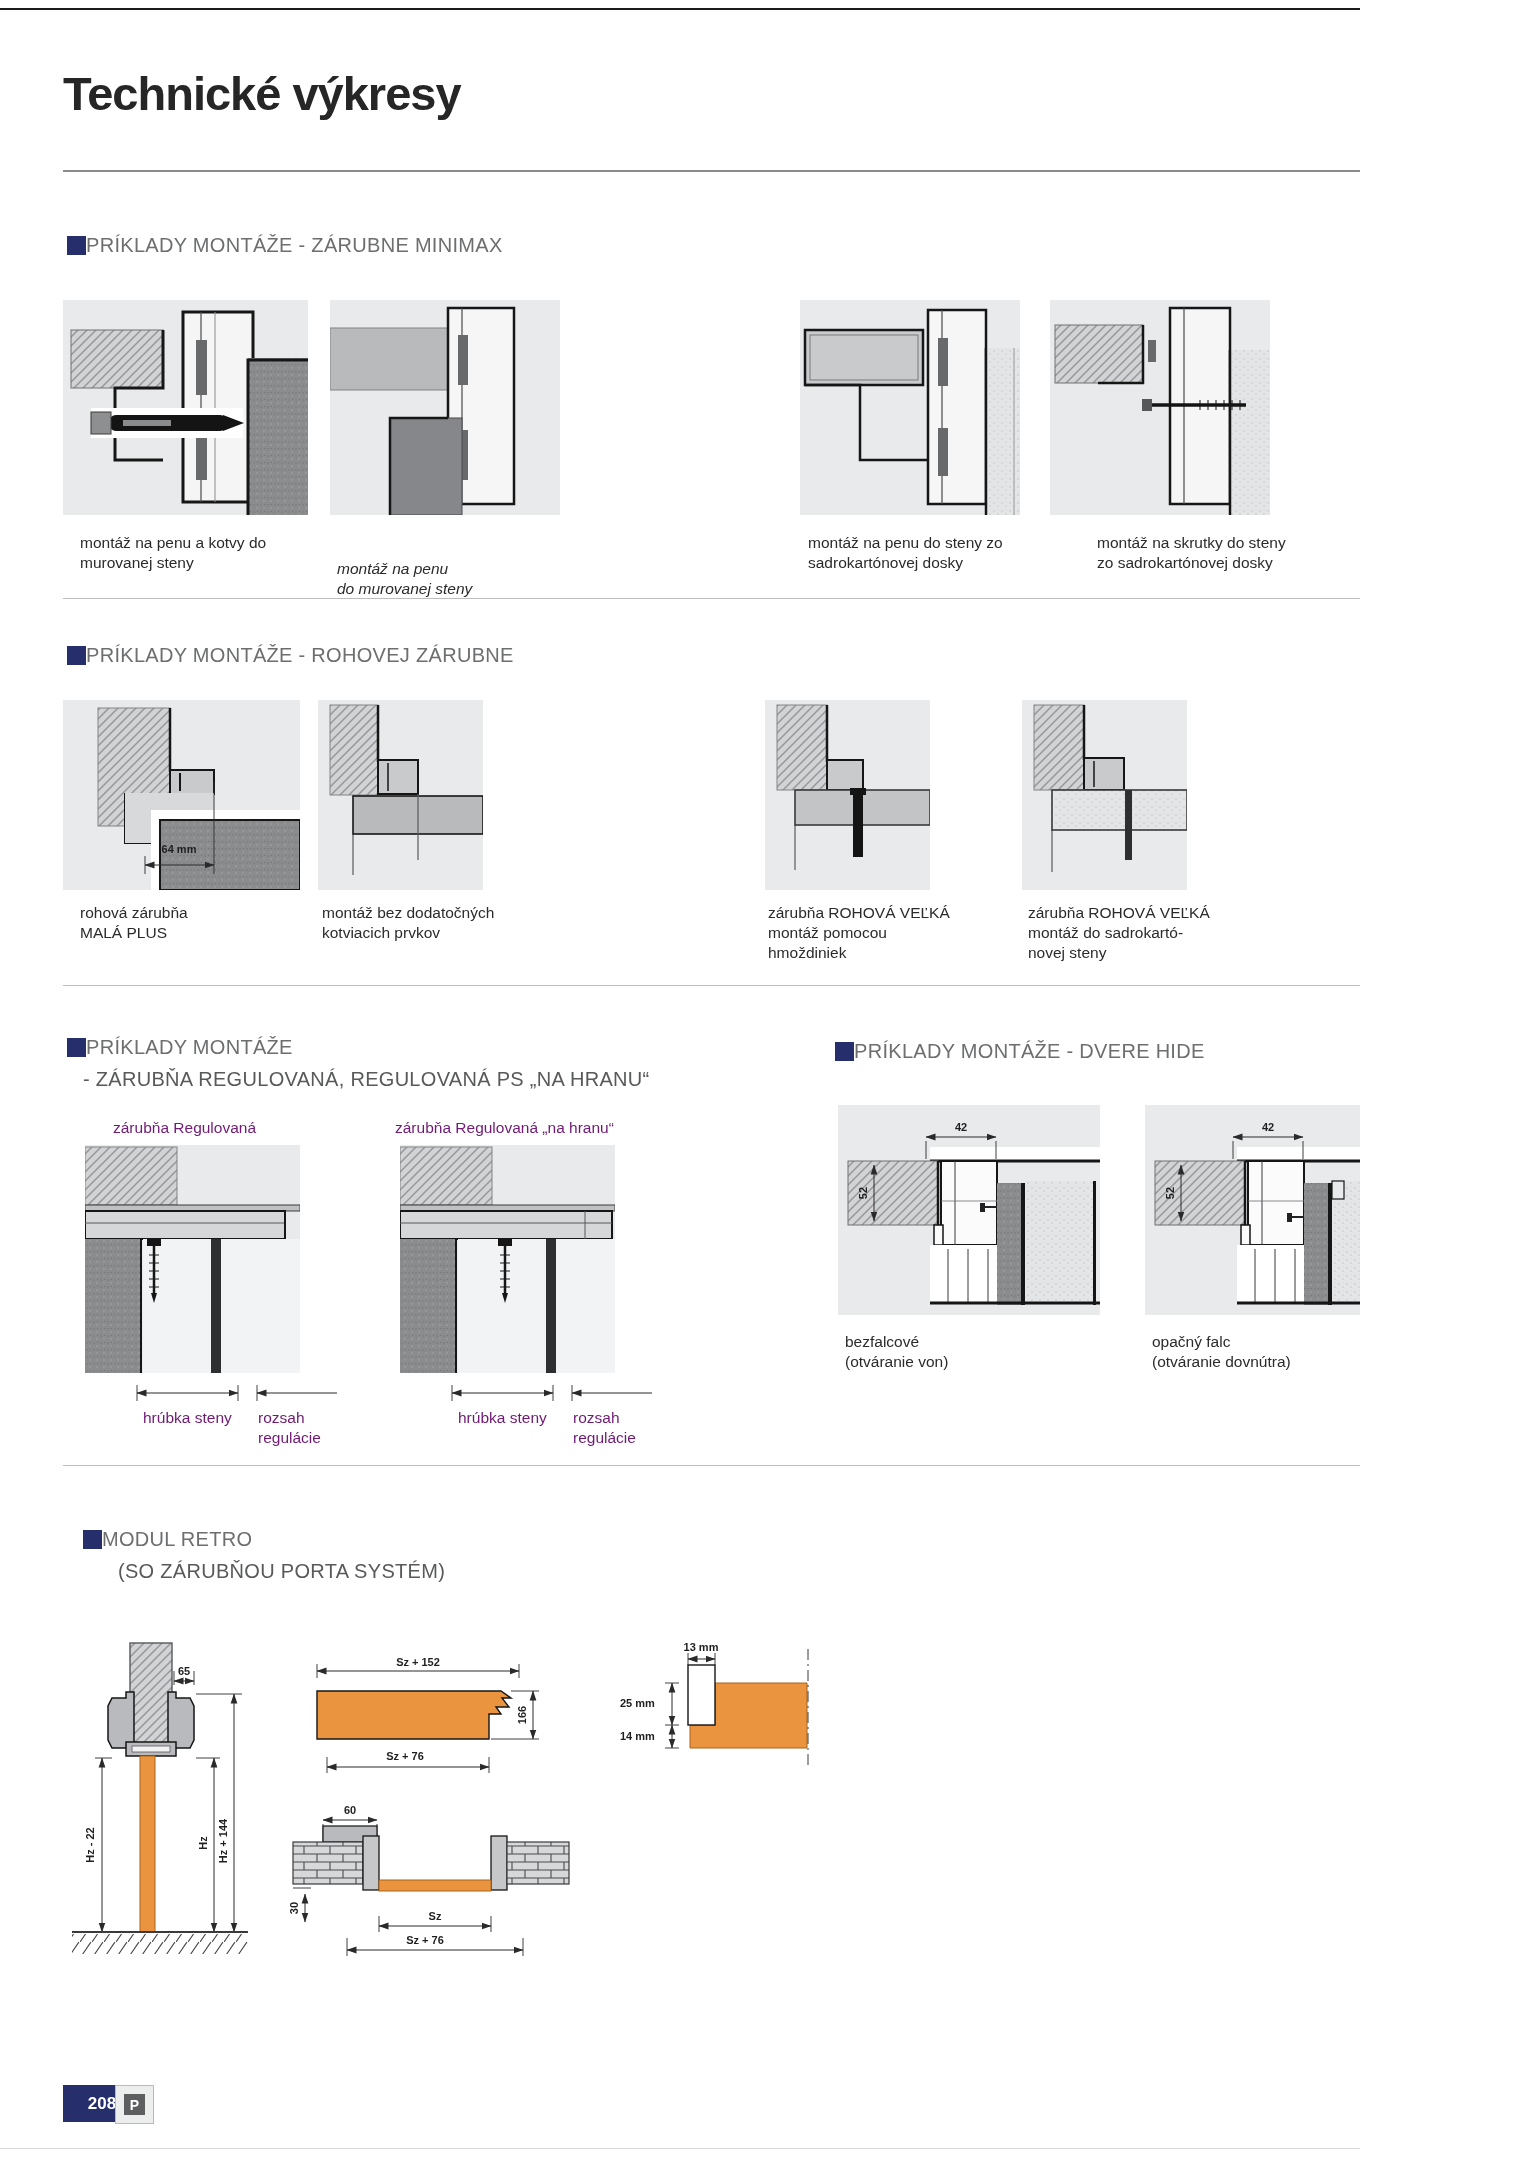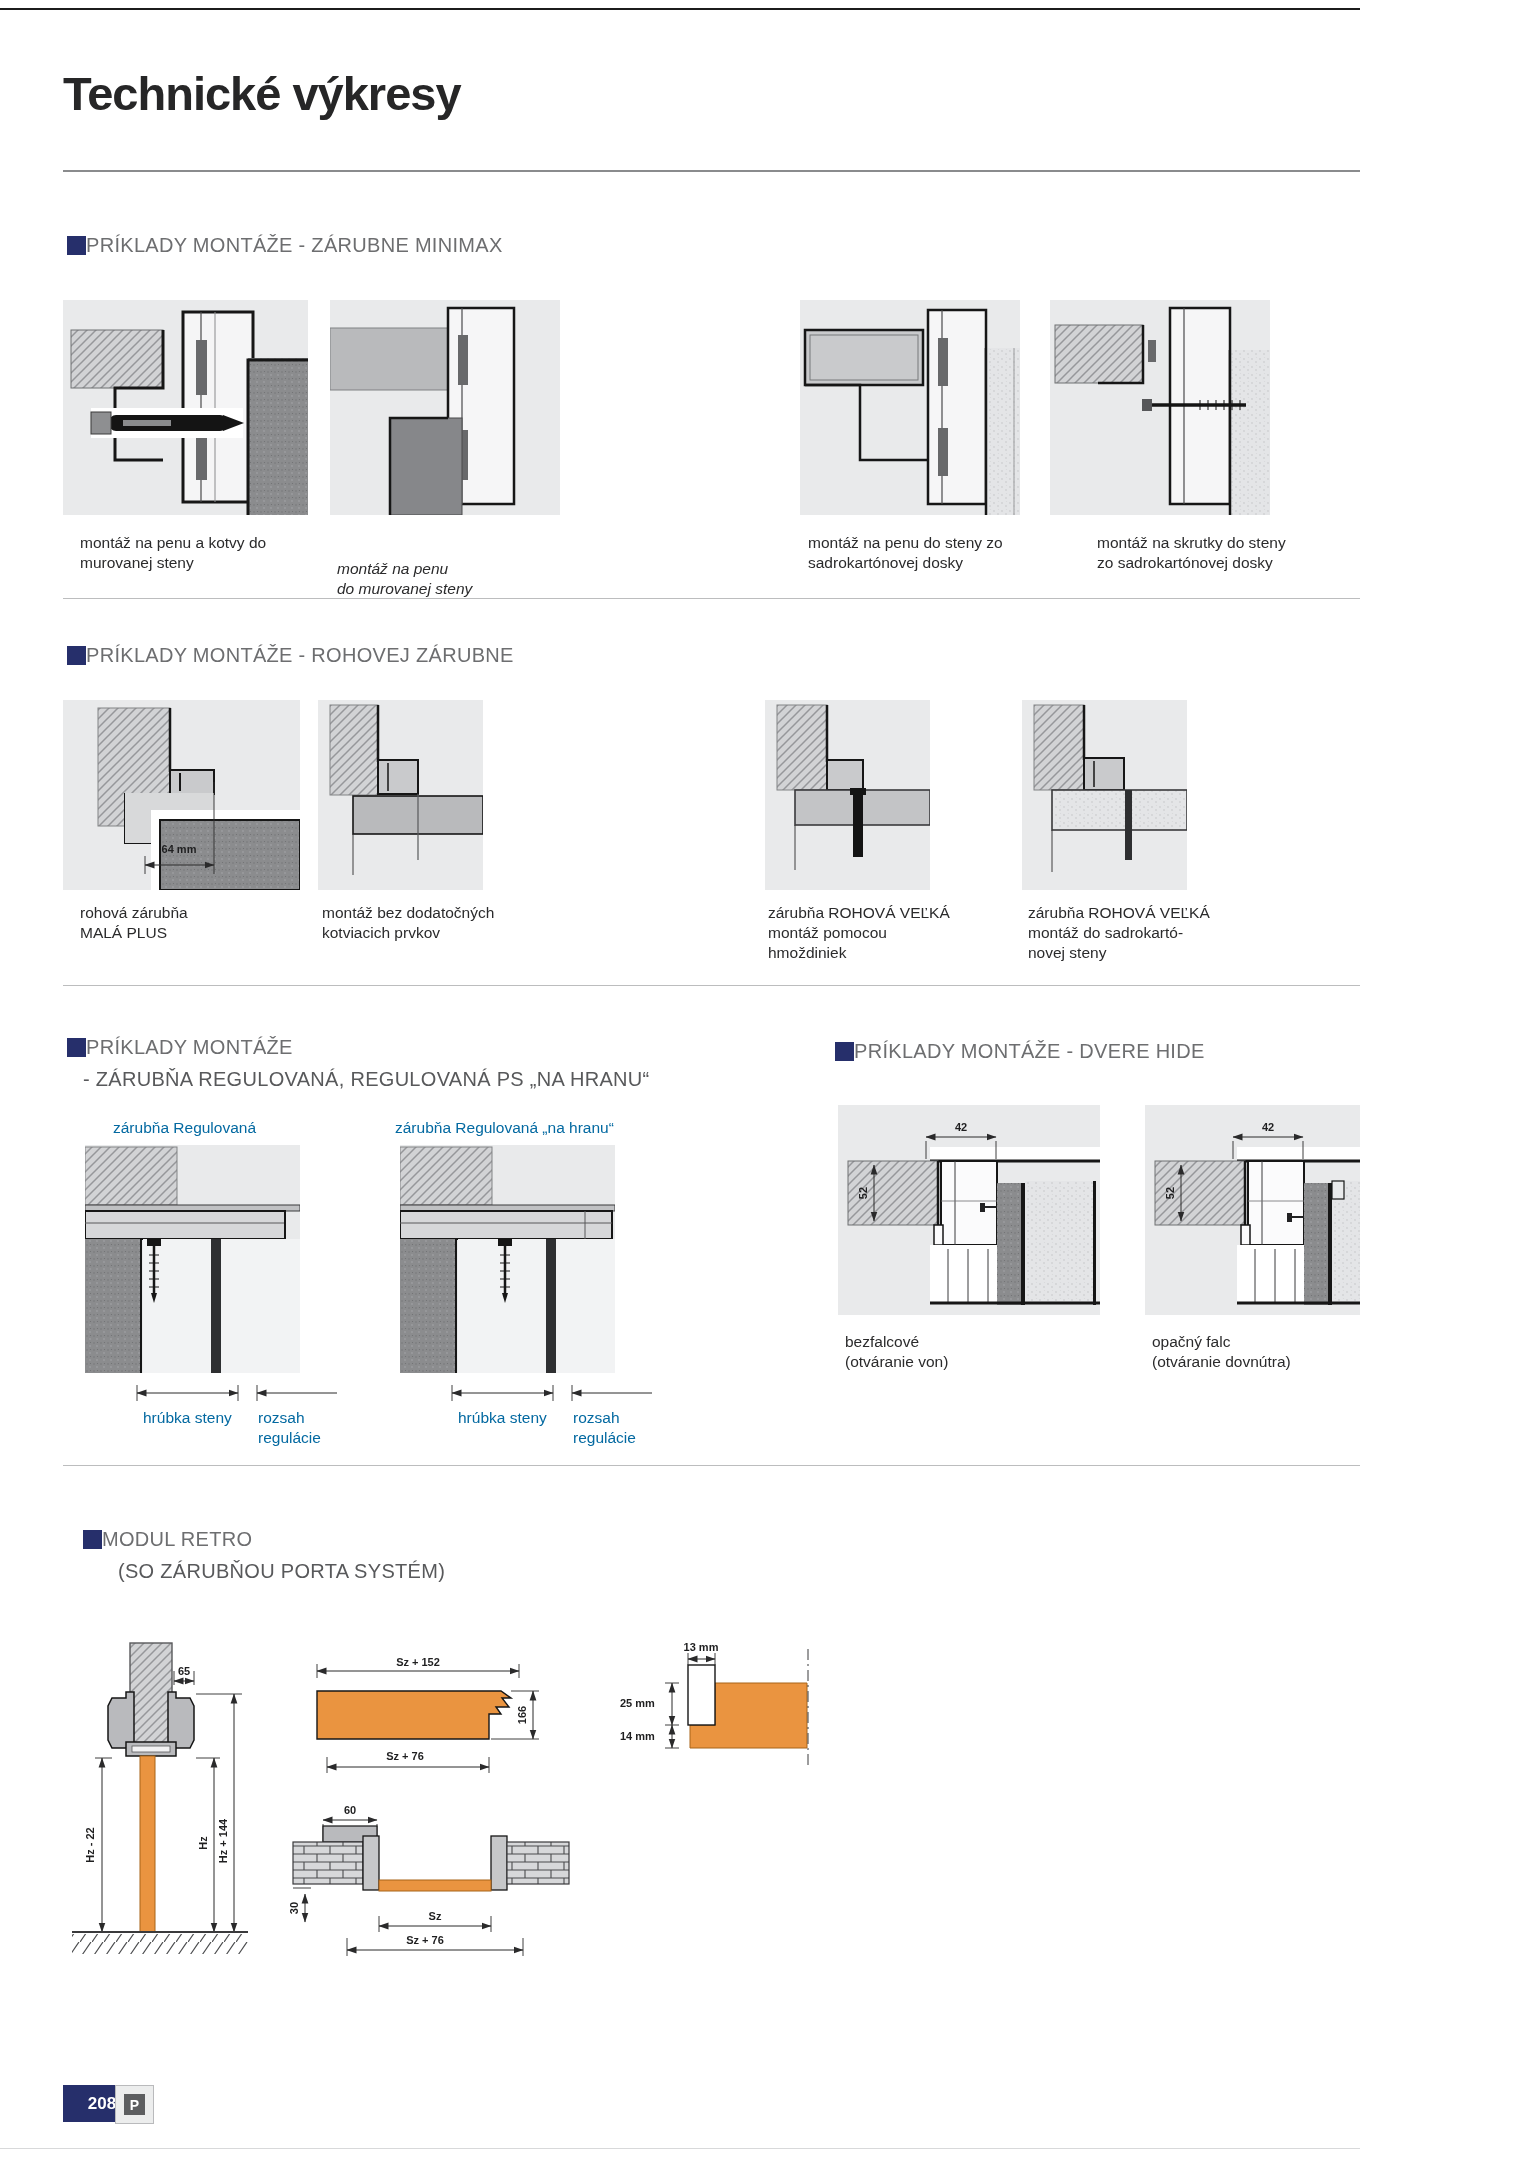--- a/index.html
+++ b/index.html
@@ -6,21 +6,21 @@
   .page{position:relative;width:1360px;height:2160px;background:#ffffff;overflow:hidden;
         font-family:"Liberation Sans",sans-serif;}
   .abs{position:absolute;}
   .page-title{font-size:47px;font-weight:bold;color:#262627;letter-spacing:-1px;}
   .rule{position:absolute;height:2px;background:#8a8b8d;}
   .thin-rule{position:absolute;height:1px;background:#bcbdbe;}
   .sec-head{display:flex;align-items:center;gap:0;font-size:20px;color:#6d6e70;letter-spacing:.3px;white-space:nowrap;}
   .sec-head2{font-size:20px;color:#58595b;letter-spacing:.3px;white-space:nowrap;}
   .sq{width:19px;height:19px;background:#262f6b;flex:0 0 auto;}
   .caption{font-size:15.5px;line-height:1.3;color:#2b2b2c;}
-  .dlabel{font-size:15.5px;line-height:1.3;color:#0369a1;}
+  .dlabel{font-size:15.5px;line-height:1.3;color:#701a75;}
   .pagenum{display:flex;align-items:center;justify-content:center;background:#262f6b;color:#ffffff;
            font-weight:bold;font-size:17px;padding-left:16px;}
   .logo-box{display:flex;align-items:center;justify-content:center;background:#eceded;border:1px solid #b9babc;}
   .logo-inner{width:21px;height:21px;background:#5d5e60;color:#ffffff;font-weight:bold;font-size:14px;
               display:flex;align-items:center;justify-content:center;}
   svg text{font-family:"Liberation Sans",sans-serif;}
   .dim{font-size:11px;font-weight:bold;fill:#1f1f20;}
   .dimline{stroke:#2a2a2b;stroke-width:1;}
   .tick{stroke:#2a2a2b;stroke-width:0.9;}
 </style>

